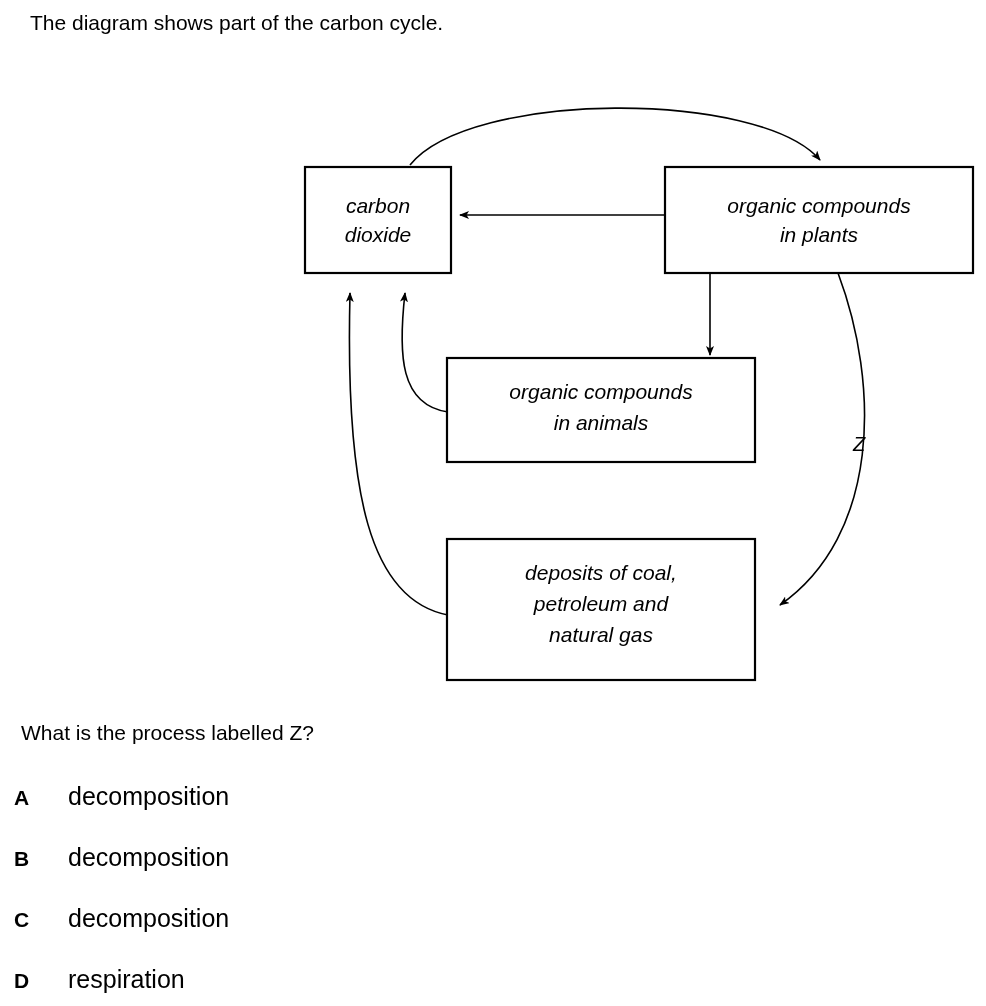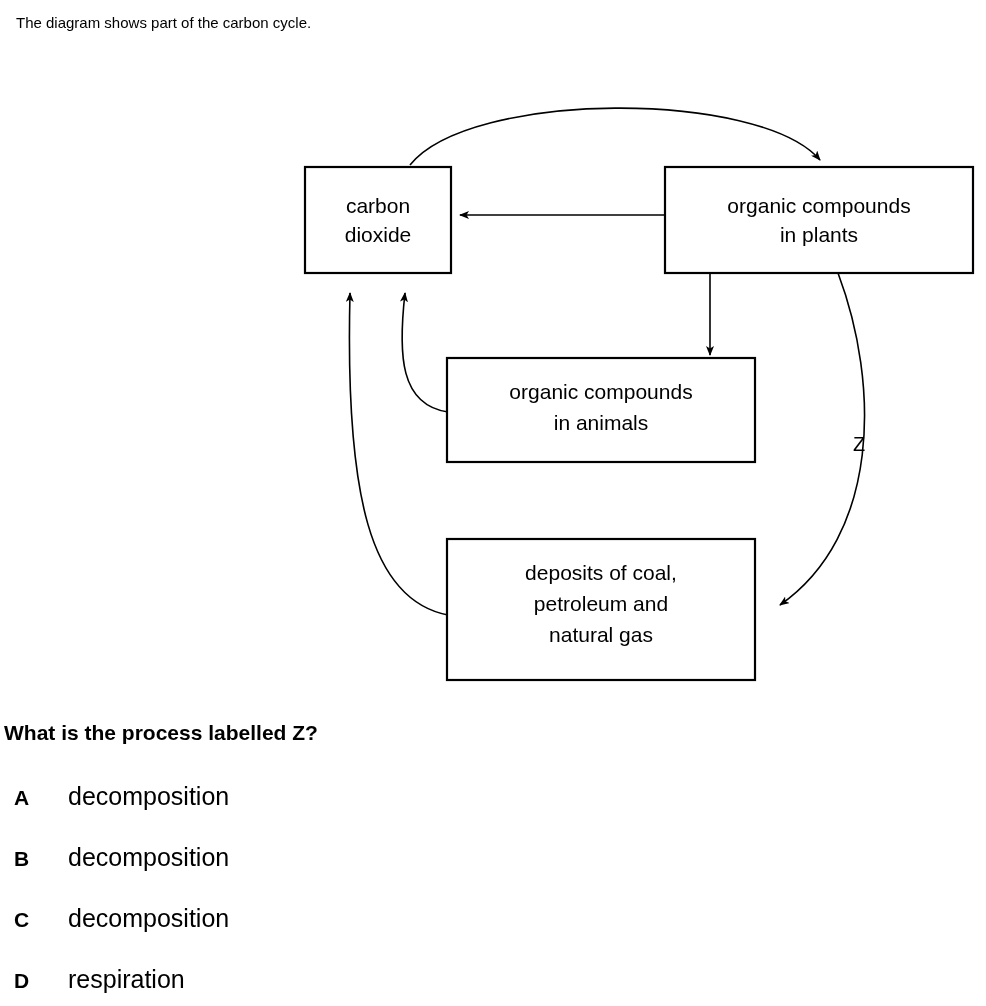--- a/index.html
+++ b/index.html
@@ -10,54 +10,54 @@
   body {
     width: 986px;
     height: 1006px;
     font-family: "Liberation Sans", sans-serif;
     color: #000000;
     position: relative;
     overflow: hidden;
   }
   .question-stem {
     position: absolute;
-    left: 16px;
+    left: 30px;
     top: 10px;
-    font-size: 15px;
+    font-size: 21px;
     line-height: 26px;
     white-space: nowrap;
   }
   .diagram-wrap {
     position: absolute;
     left: 0;
     top: 55px;
     width: 986px;
     height: 640px;
+    font-style: italic;
   }
   .diagram-wrap svg {
     display: block;
   }
   .box-label {
     font-family: "Liberation Sans", sans-serif;
     font-size: 21px;
     fill: #000000;
   }
   .z-label {
     font-family: "Liberation Sans", sans-serif;
     font-size: 20px;
     fill: #000000;
   }
   .question-prompt {
     position: absolute;
-    left: 4px;
+    left: 21px;
     top: 720px;
     font-size: 21px;
     line-height: 26px;
     white-space: nowrap;
-    font-weight: bold;
   }
   .options {
     position: absolute;
     left: 14px;
     top: 782px;
     width: 900px;
   }
   .option-row {
     display: flex;
     align-items: baseline;

